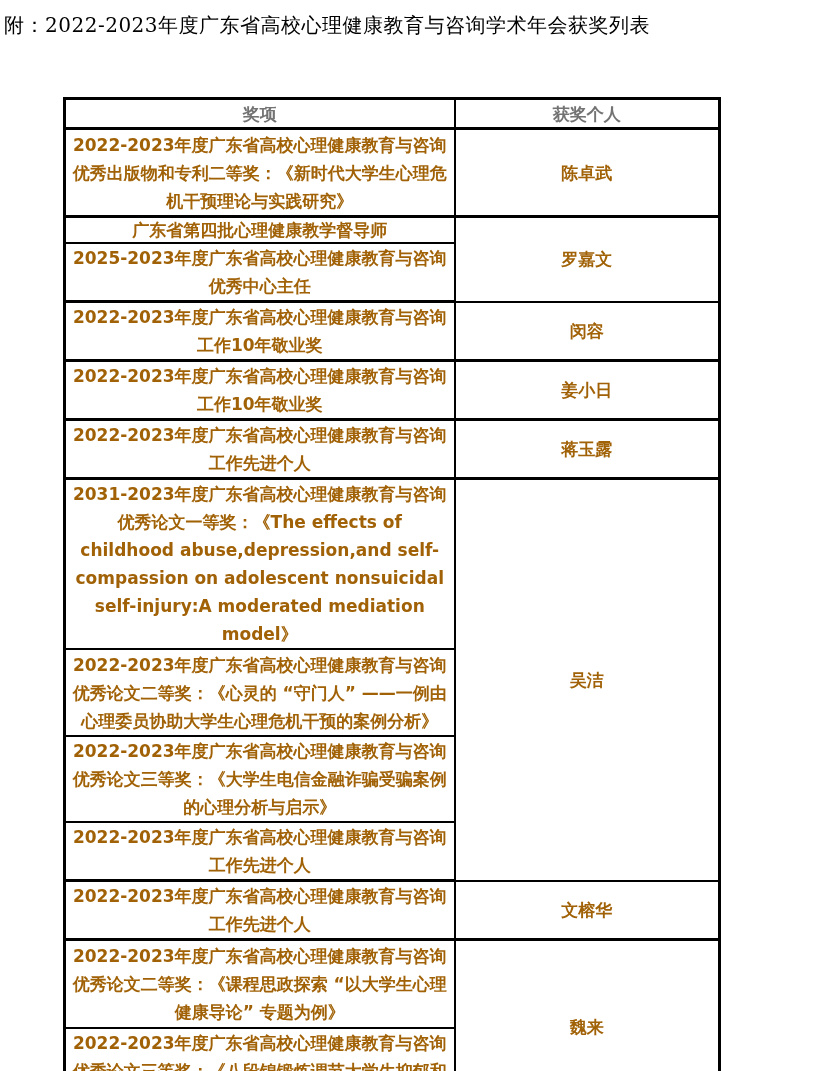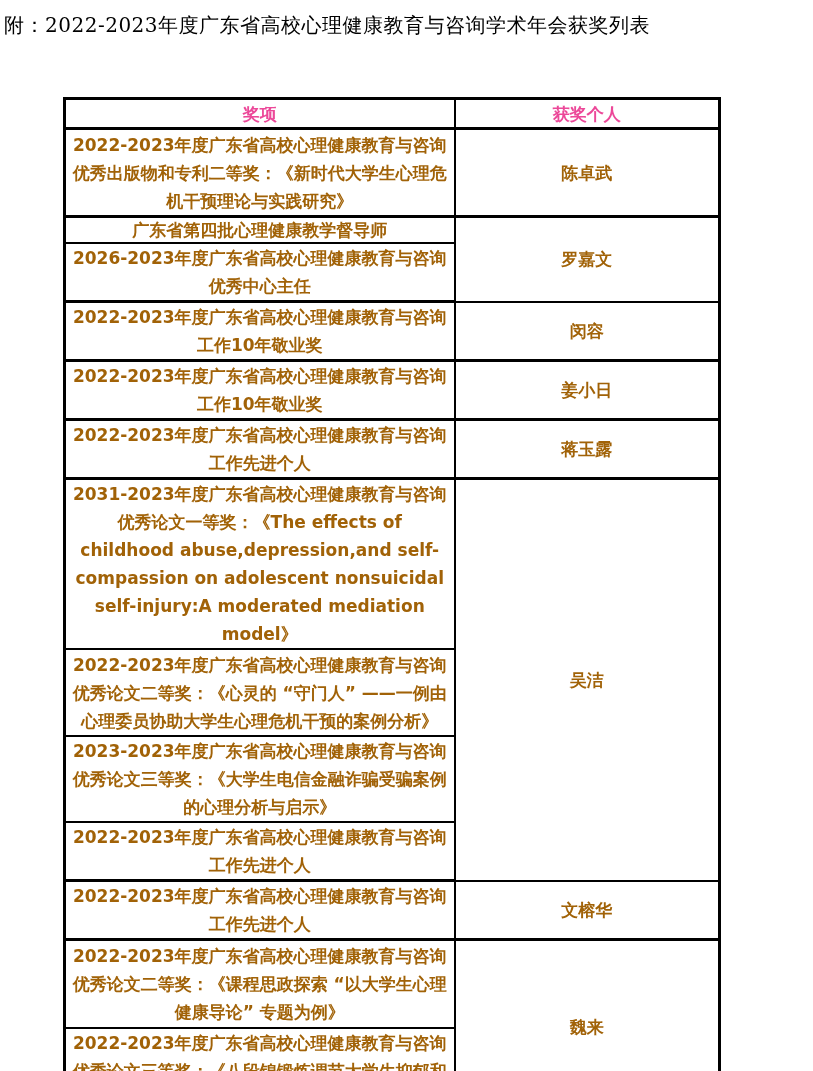--- a/index.html
+++ b/index.html
@@ -43,21 +43,21 @@
     font-size: 17px;
     line-height: 28px;
     font-weight: 600;
     color: #a16207;
     word-break: break-word;
   }
   .awards th {
     font-weight: 700;
     font-size: 17px;
     line-height: 24px;
-    color: #ec4899;
+    color: #737373;
   }
   
   tr.h-hdr  { height: 30px; }
   tr.h-r0   { height: 88px; }
   tr.h-r1   { height: 25px; }
   tr.h-r2   { height: 57px; }
   tr.h-r3   { height: 57px; }
   tr.h-r4   { height: 56px; }
   tr.h-r5   { height: 56px; }
   tr.h-r6   { height: 136px; }
@@ -94,21 +94,21 @@
       <td class="award-cell">2022-2023年度广东省高校心理健康教育与咨询优秀出版物和专利二等奖：《新时代大学生心理危机干预理论与实践研究》</td>
       <td class="winner-cell">陈卓武</td>
     </tr>
 
     <tr class="h-r1">
       <td class="award-cell">广东省第四批心理健康教学督导师</td>
       <td class="winner-cell" rowspan="2">罗嘉文</td>
     </tr>
 
     <tr class="h-r2 group-end">
-      <td class="award-cell">2026-2023年度广东省高校心理健康教育与咨询优秀中心主任</td>
+      <td class="award-cell">2025-2023年度广东省高校心理健康教育与咨询优秀中心主任</td>
     </tr>
 
     <tr class="h-r3 group-end">
       <td class="award-cell">2022-2023年度广东省高校心理健康教育与咨询工作10年敬业奖</td>
       <td class="winner-cell">闵容</td>
     </tr>
 
     <tr class="h-r4 group-end">
       <td class="award-cell">2022-2023年度广东省高校心理健康教育与咨询工作10年敬业奖</td>
       <td class="winner-cell">姜小日</td>
@@ -122,21 +122,21 @@
     <tr class="h-r6">
       <td class="award-cell">2031-2023年度广东省高校心理健康教育与咨询优秀论文一等奖：《The effects of childhood abuse,depression,and self-compassion on adolescent nonsuicidal self-injury:A moderated mediation model》</td>
       <td class="winner-cell" rowspan="4">吴洁</td>
     </tr>
 
     <tr class="h-r7">
       <td class="award-cell">2022-2023年度广东省高校心理健康教育与咨询优秀论文二等奖：《心灵的 “守门人” ——一例由心理委员协助大学生心理危机干预的案例分析》</td>
     </tr>
 
     <tr class="h-r8">
-      <td class="award-cell">2023-2023年度广东省高校心理健康教育与咨询优秀论文三等奖：《大学生电信金融诈骗受骗案例的心理分析与启示》</td>
+      <td class="award-cell">2022-2023年度广东省高校心理健康教育与咨询优秀论文三等奖：《大学生电信金融诈骗受骗案例的心理分析与启示》</td>
     </tr>
 
     <tr class="h-r9 group-end">
       <td class="award-cell">2022-2023年度广东省高校心理健康教育与咨询工作先进个人</td>
     </tr>
 
     <tr class="h-r10 group-end">
       <td class="award-cell">2022-2023年度广东省高校心理健康教育与咨询工作先进个人</td>
       <td class="winner-cell">文榕华</td>
     </tr>

